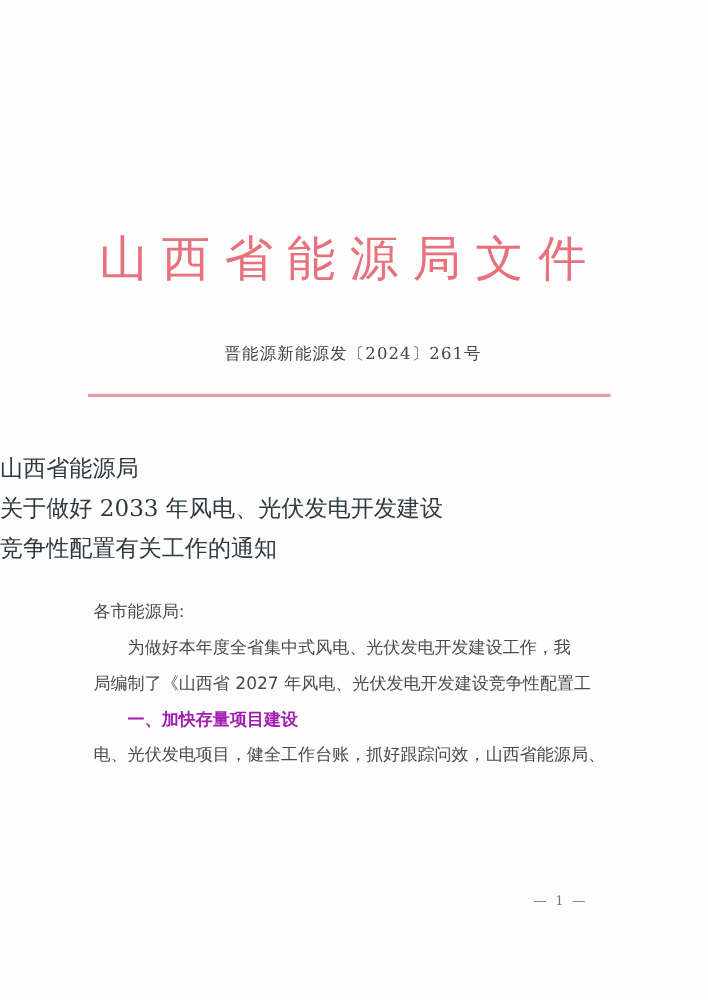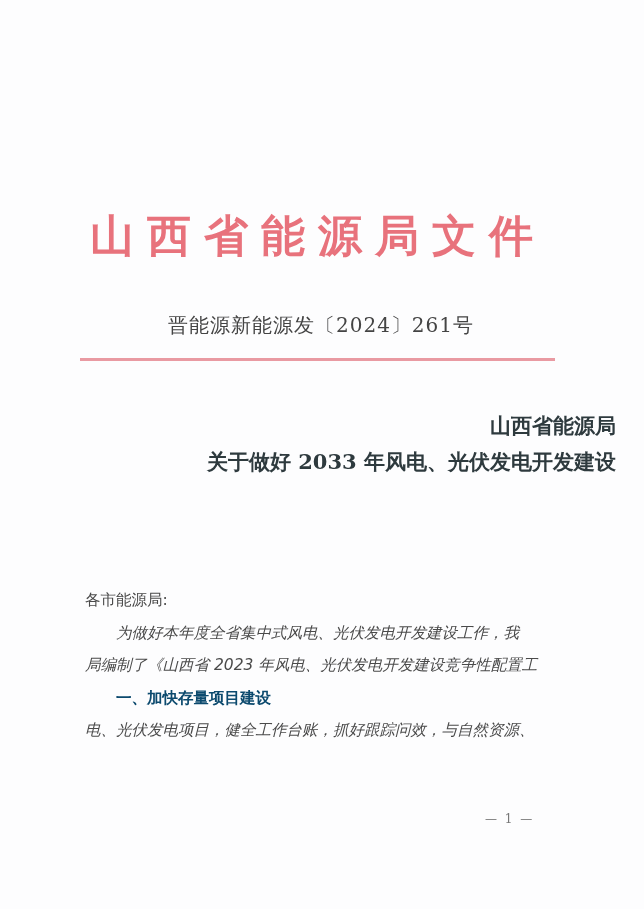--- a/index.html
+++ b/index.html
@@ -26,79 +26,77 @@
       left: 90px;
       top: 206px;
       width: 440px;
       text-align: center;
       font-family: "DejaVu Serif", "Liberation Serif", serif;
       font-size: 44px;
       letter-spacing: 13px;
       color: #e8727c;
       line-height: 60px;
       white-space: nowrap;
-      font-weight: bold;
     }
     .doc-number {
       position: absolute;
       left: 0;
       width: 642px;
       top: 312px;
       text-align: center;
-      font-size: 20px;
+      font-size: 15px;
       letter-spacing: 1px;
       color: #444;
       white-space: nowrap;
     }
     .red-rule {
       position: absolute;
       left: 80px;
       top: 358px;
       width: 475px;
       height: 3px;
       background: #e99aa2;
     }
     .title {
       position: absolute;
       left: 0;
       width: 616px;
       top: 408px;
-      text-align: right;
+      text-align: left;
       font-family: "DejaVu Serif", "Liberation Serif", serif;
-      font-weight: bold;
+      font-weight: normal;
       font-size: 21px;
       line-height: 36px;
       color: #2e3a3e;
     }
     .title div { white-space: nowrap; }
     .body-text {
       position: absolute;
       left: 85px;
       top: 540px;
       width: 460px;
       font-family: "DejaVu Sans", "Liberation Sans", sans-serif;
       font-size: 15.5px;
       line-height: 32.6px;
       color: #4a4a4a;
-      margin-top: 44px;
     }
     .body-text p {
       margin: 0;
       text-align: justify;
       text-align-last: left;
     }
     .indent { text-indent: 2em; }
     .heading1 {
       margin: 0;
       padding-left: 2em;
       font-weight: bold;
-      color: #0c4a6e;
+      color: #a21caf;
       font-family: "DejaVu Sans", "Liberation Sans", sans-serif;
     }
-    .line { white-space: nowrap; display: block; font-style: italic; }
+    .line { white-space: nowrap; display: block; }
     .page-number {
       position: absolute;
       top: 812px;
       left: 485px;
       font-size: 12px;
       color: #777;
       letter-spacing: 2px;
       white-space: nowrap;
     }
   </style>
@@ -109,34 +107,35 @@
 
   <div class="masthead">山西省能源局文件</div>
 
   <div class="doc-number">晋能源新能源发〔2024〕261号</div>
 
   <div class="red-rule"></div>
 
   <div class="title">
     <div>山西省能源局</div>
     <div>关于做好 2033 年风电、光伏发电开发建设</div>
+    <div>竞争性配置有关工作的通知</div>
   </div>
 
   <div class="body-text">
     <p>各市能源局:</p>
 
     <p class="indent">
       <span class="line">为做好本年度全省集中式风电、光伏发电开发建设工作，我</span>
     </p>
     <p>
-      <span class="line">局编制了《山西省 2023 年风电、光伏发电开发建设竞争性配置工</span>
+      <span class="line">局编制了《山西省 2027 年风电、光伏发电开发建设竞争性配置工</span>
     </p>
 
     <p class="heading1">一、加快存量项目建设</p>
 
     <p>
-      <span class="line">电、光伏发电项目，健全工作台账，抓好跟踪问效，与自然资源、</span>
+      <span class="line">电、光伏发电项目，健全工作台账，抓好跟踪问效，山西省能源局、</span>
     </p>
   </div>
 
   <div class="page-number">— 1 —</div>
 
 </div>
 
 </body></html>

